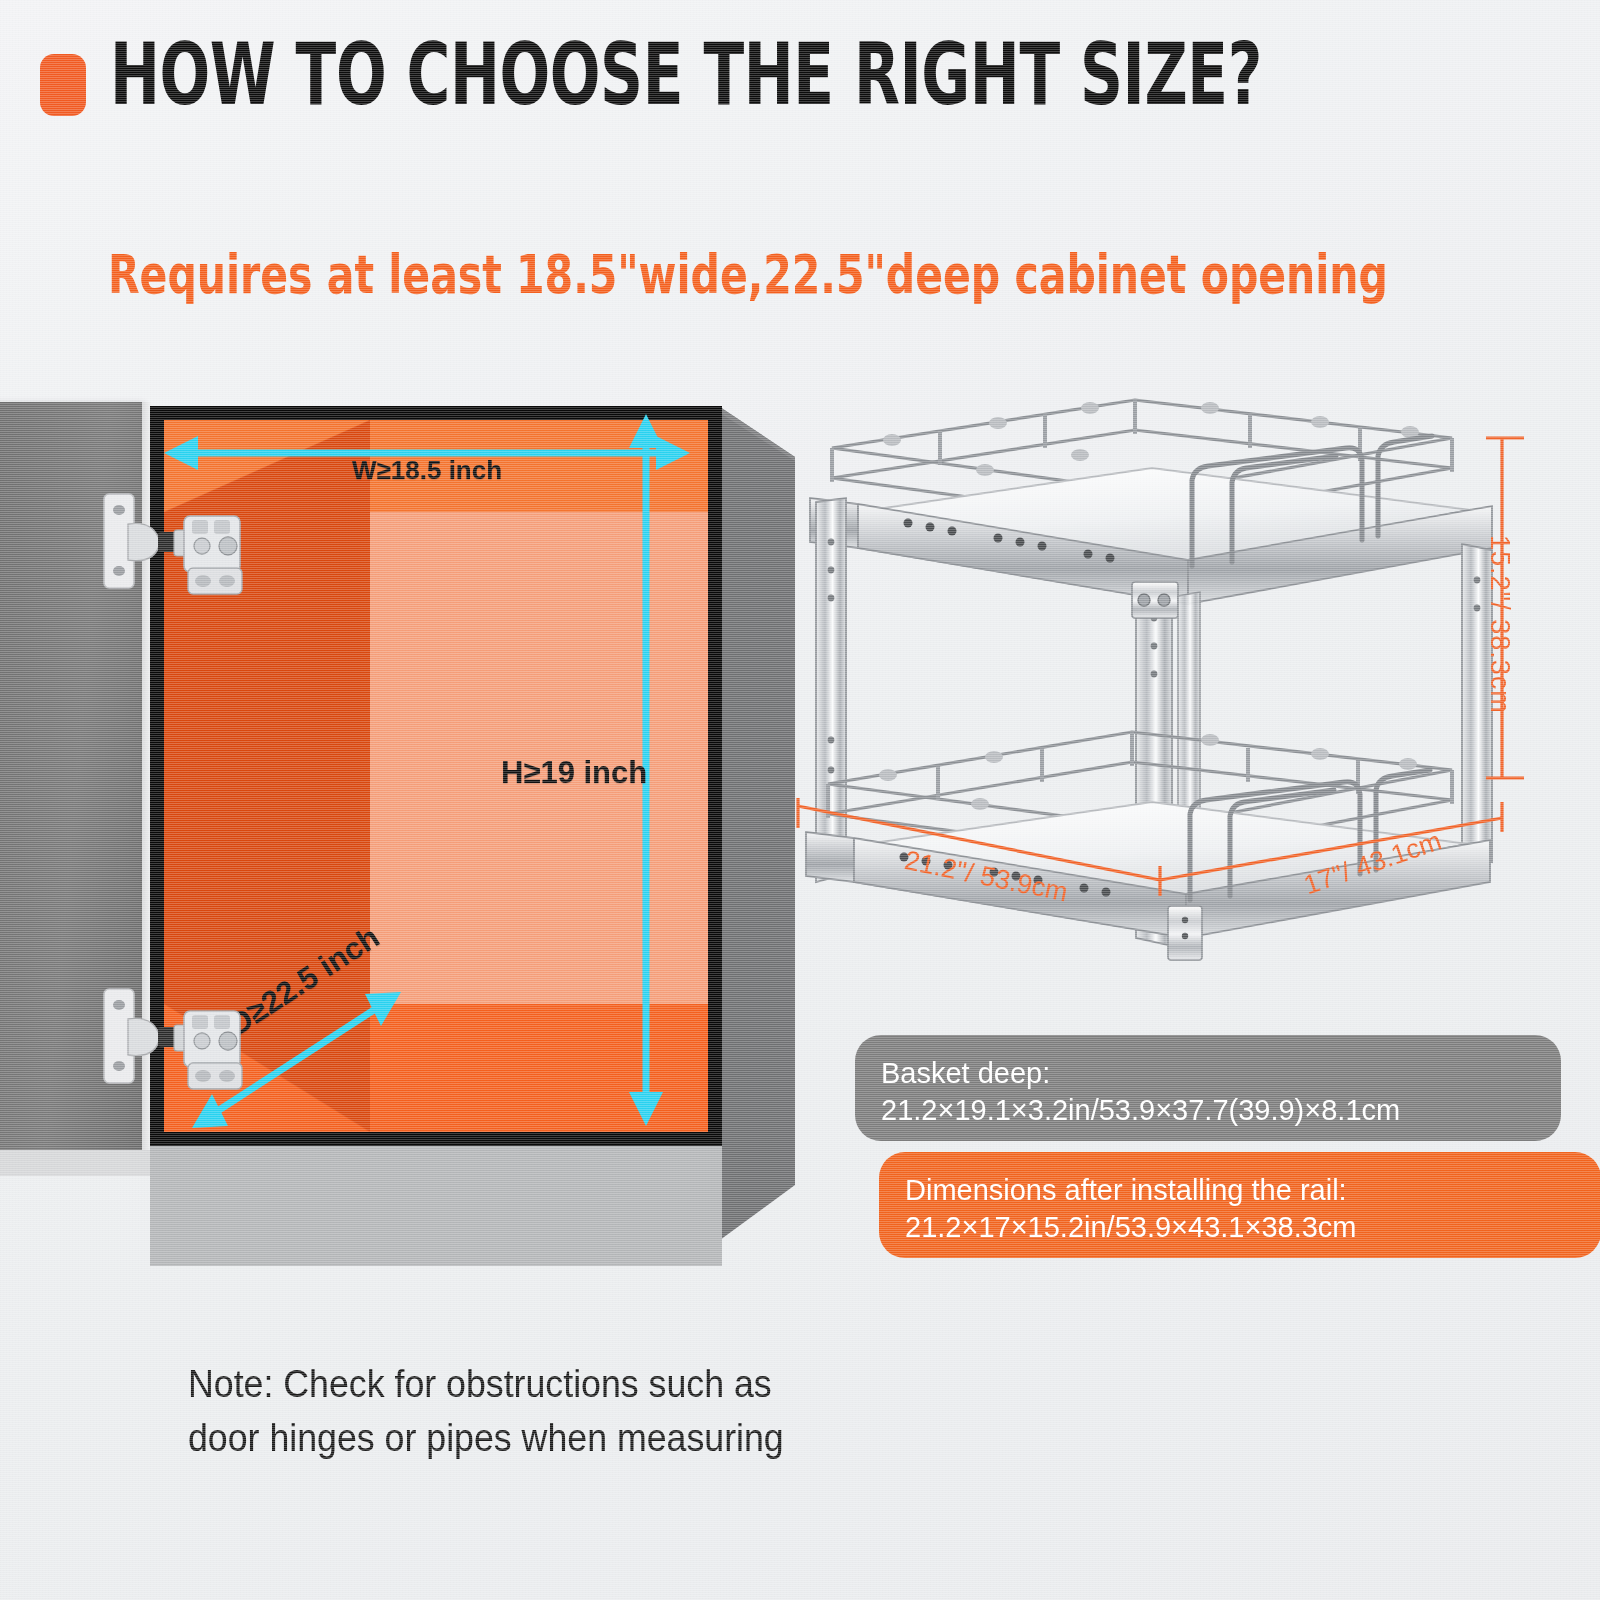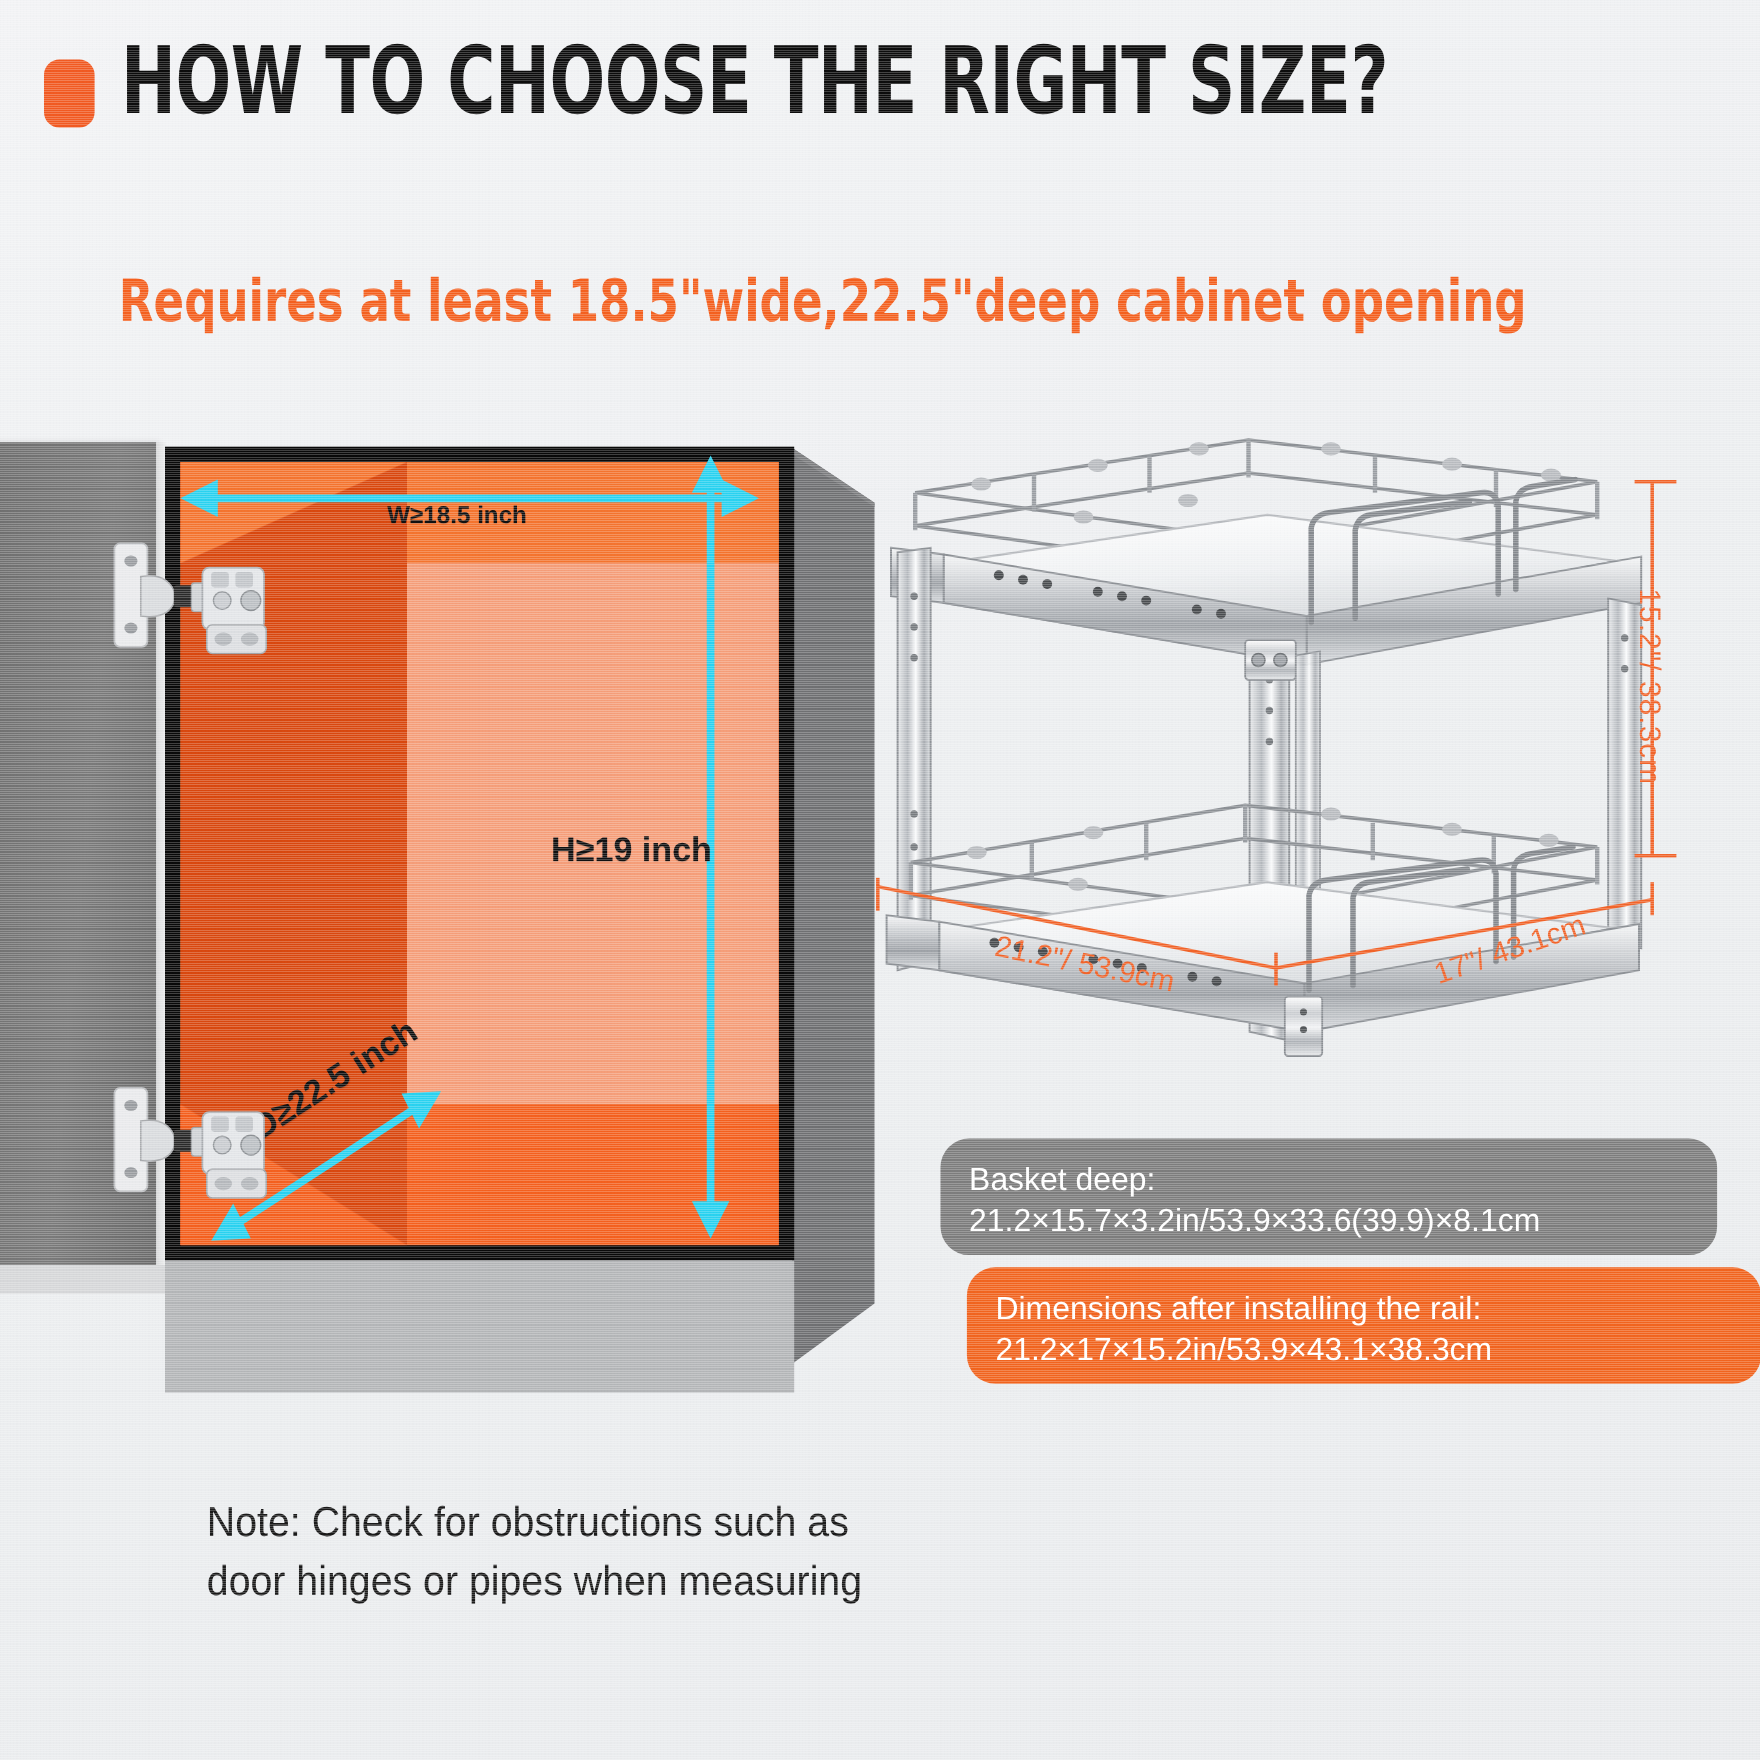--- a/index.html
+++ b/index.html
@@ -55,21 +55,21 @@
   .bevel-tl{position:absolute;left:0;top:0;width:206px;height:92px;
     background:linear-gradient(to bottom right, #f4742f 0%, #f4742f 49.6%, #d9480f 50.4%, #d9480f 100%);}
   .bevel-bl{position:absolute;left:0;bottom:0;width:206px;height:128px;
     background:linear-gradient(to top right, #f4601f 0%, #f4601f 49.6%, #d9480f 50.4%, #d9480f 100%);}
 
   
   .plinth{position:absolute;left:150px;top:1146px;width:572px;height:120px;background:#b4b6b8;}
   .lbl{position:absolute;font-weight:700;color:#111;white-space:nowrap;
     font-family:"Liberation Sans",sans-serif;
     text-shadow:0 1px 1px rgba(0,0,0,.18);}
-  .lbl-w{left:352px;top:455px;font-size:22px;}
+  .lbl-w{left:352px;top:455px;font-size:26px;}
   .lbl-h{left:489px;top:755px;font-size:31px;margin-left:12px;}
   .lbl-d{left:222px;top:1013px;font-size:31px;transform:rotate(-33deg);transform-origin:left top;}
 
   
   .dim-txt{position:absolute;color:#f1642a;font-size:27px;white-space:nowrap;
     font-family:"Liberation Sans",sans-serif;}
   .dim-v{left:1515px;top:535px;transform:rotate(90deg);transform-origin:left top;letter-spacing:1px;}
   .dim-w{left:908px;top:845px;transform:rotate(11.5deg);transform-origin:left top;}
   .dim-d{left:1300px;top:872px;transform:rotate(-19deg);transform-origin:left top;}
 
@@ -360,21 +360,21 @@
       <line x1="722" y1="422" x2="722" y2="452"></line>
     </g>
   </svg>
 
   <div class="dim-txt dim-v">15.2"/ 38.3cm</div>
   <div class="dim-txt dim-w">21.2"/ 53.9cm</div>
   <div class="dim-txt dim-d">17"/ 43.1cm</div>
 
   <div class="box box-gray">
     <div>Basket deep:</div>
-    <div>21.2×15.7×3.2in/53.9×33.6(39.9)×8.1cm</div>
+    <div>21.2×19.1×3.2in/53.9×37.7(39.9)×8.1cm</div>
   </div>
 
   <div class="box box-orange">
     <div>Dimensions after installing the rail:</div>
     <div>21.2×17×15.2in/53.9×43.1×38.3cm</div>
   </div>
 
   <div class="note">
     <div>Note: Check for obstructions such as</div>
     <div>door hinges or pipes when measuring</div>

